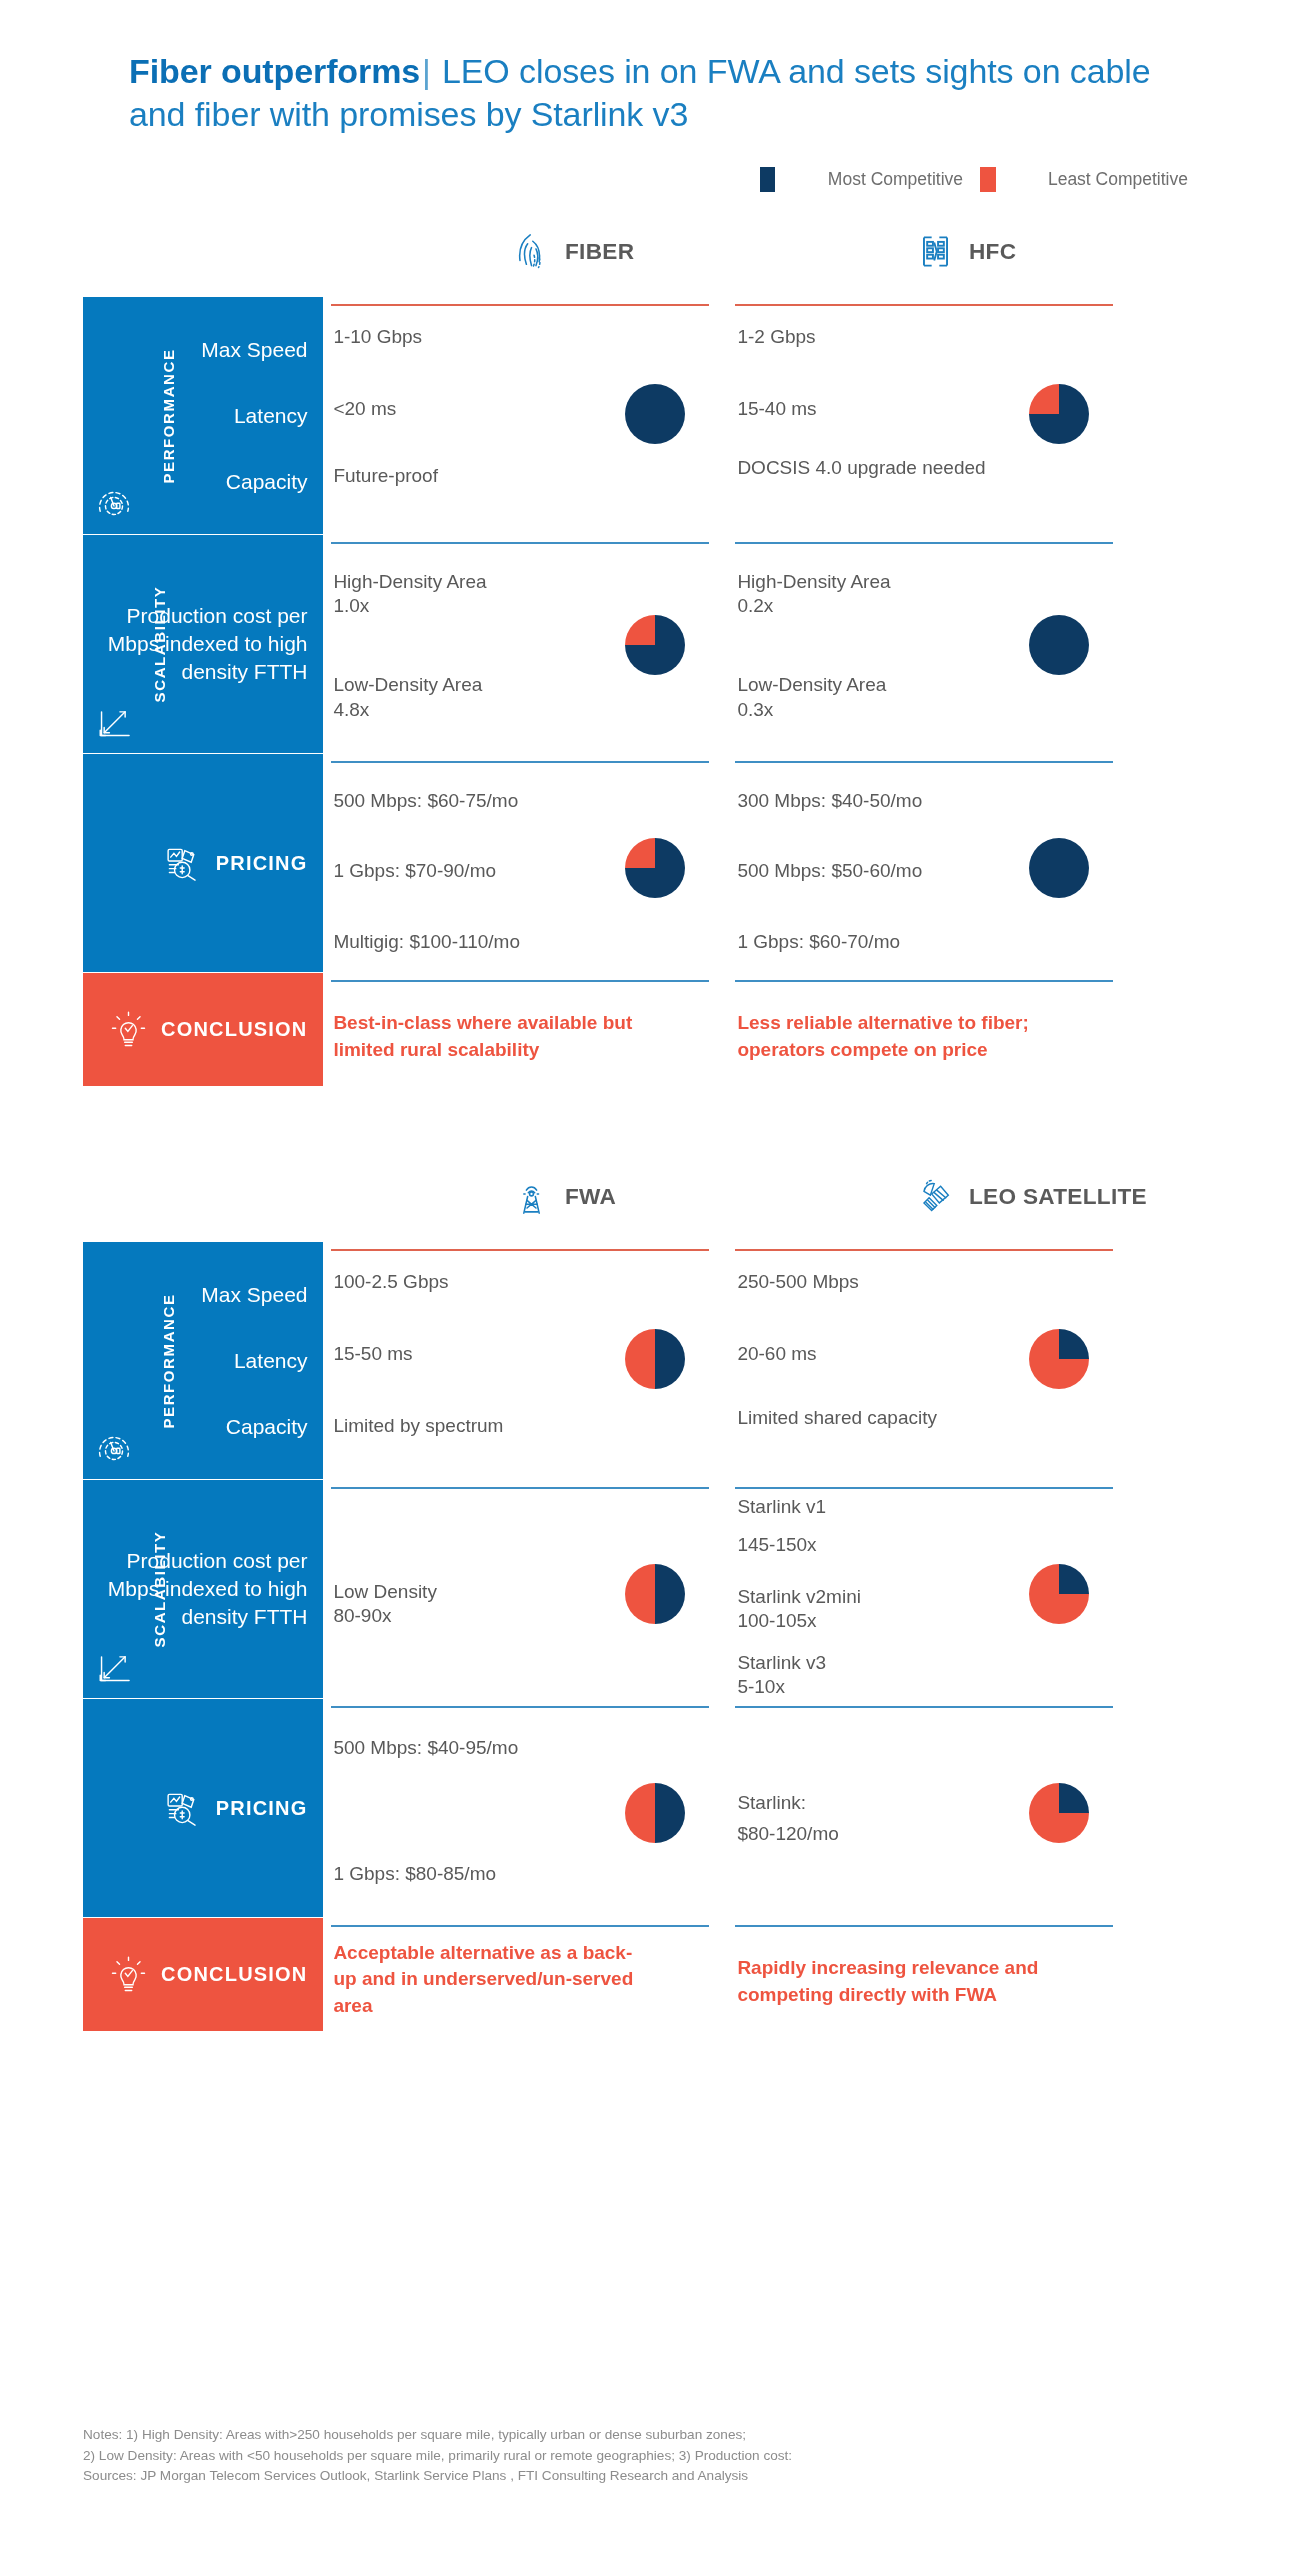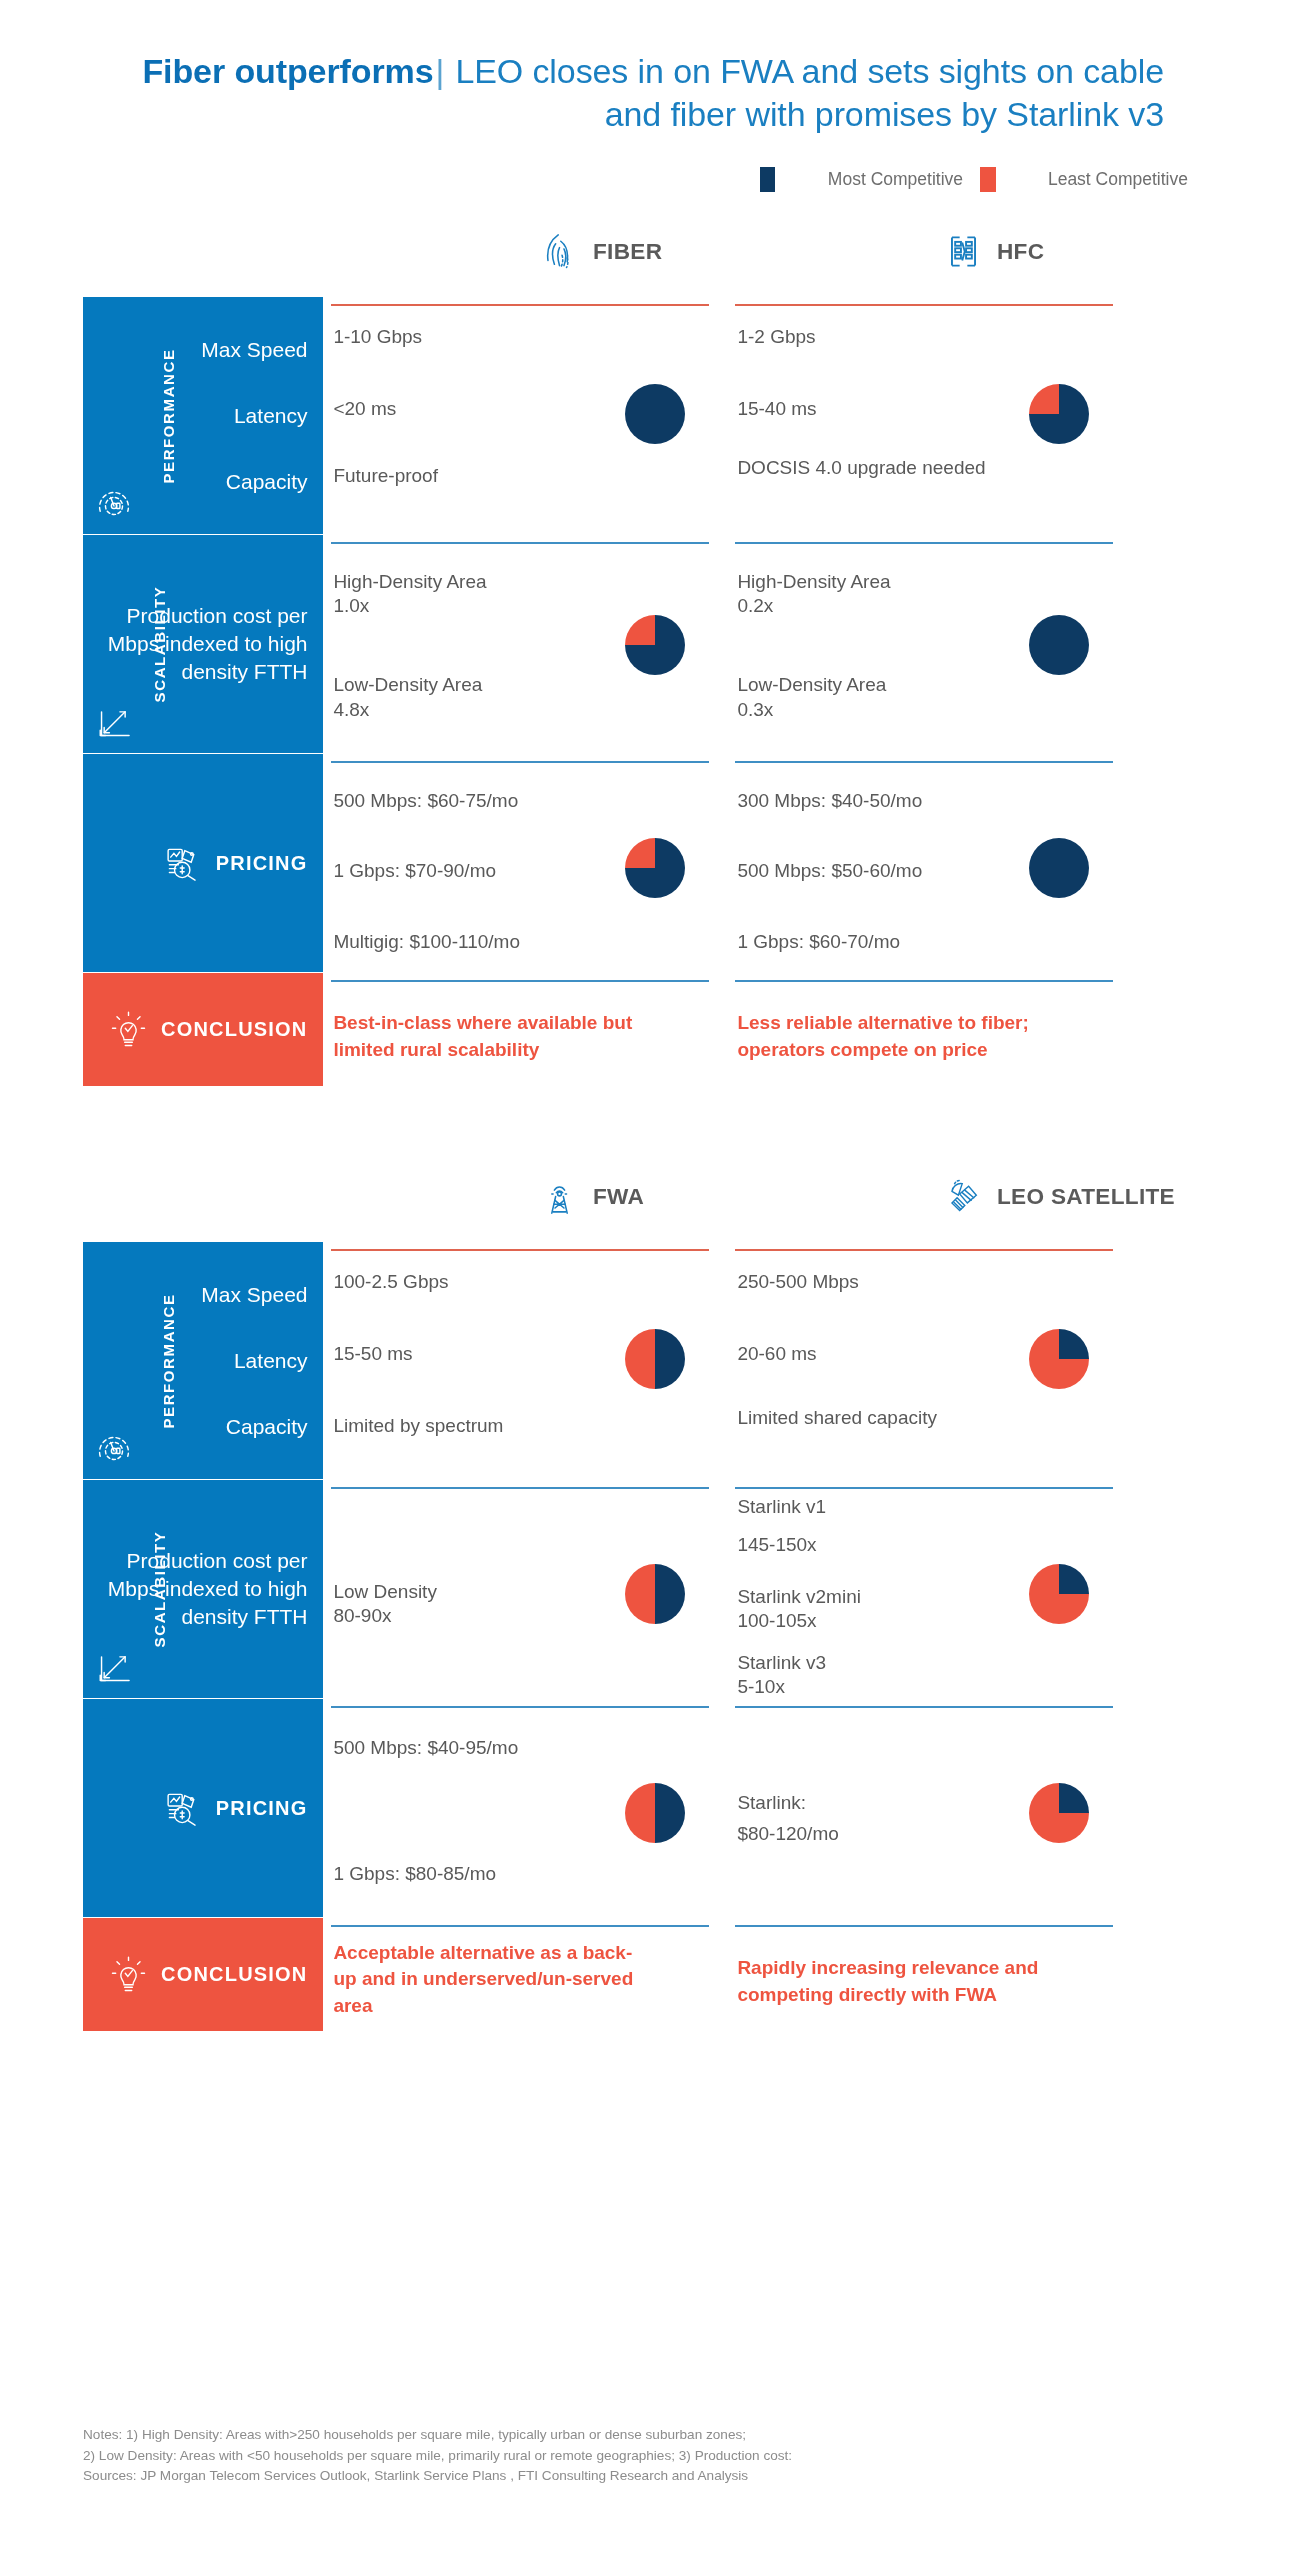--- a/index.html
+++ b/index.html
@@ -4,21 +4,21 @@
 <style>
   * { box-sizing: border-box; margin: 0; padding: 0; }
   html, body {
     width: 1293px;
     background: #ffffff;
     font-family: "Liberation Sans", sans-serif;
   }
   body { width: 1293px; height: 2576px; position: relative; overflow: hidden; }
 
   
-  .header { padding-top: 50px; text-align: right; }
+  .header { padding-top: 50px; text-align: left; }
   .title {
     font-size: 34px;
     line-height: 1.27;
     color: #1a7fc1;
     font-weight: 400;
     letter-spacing: -0.1px;
     padding: 0 129px;
   }
   .title .strong { font-weight: 700; color: #0b6fb5; }
   .title .divider { color: #5aa3d0; font-weight: 300; padding: 0 1.9px; }
@@ -40,21 +40,20 @@
 
   
   .table-block { position: relative; width: 1293px; }
 
   
   .col-headers {
     display: flex;
     padding-left: 414px;
     height: 91px;
     align-items: center;
-    margin-left: 28px;
   }
   .col-header {
     width: 404px;
     display: flex;
     align-items: center;
     gap: 13px;
     padding-left: 97px;
   }
   .col-header .ch-icon { width: 41px; height: 41px; flex: 0 0 41px; }
   .col-header .ch-label {

